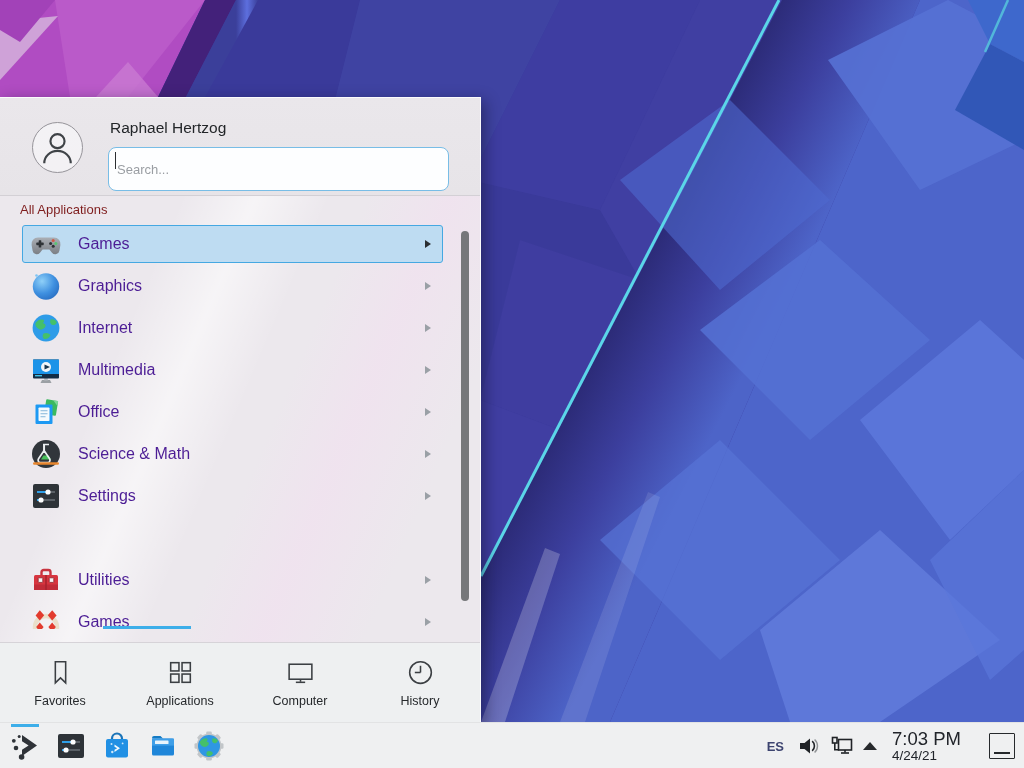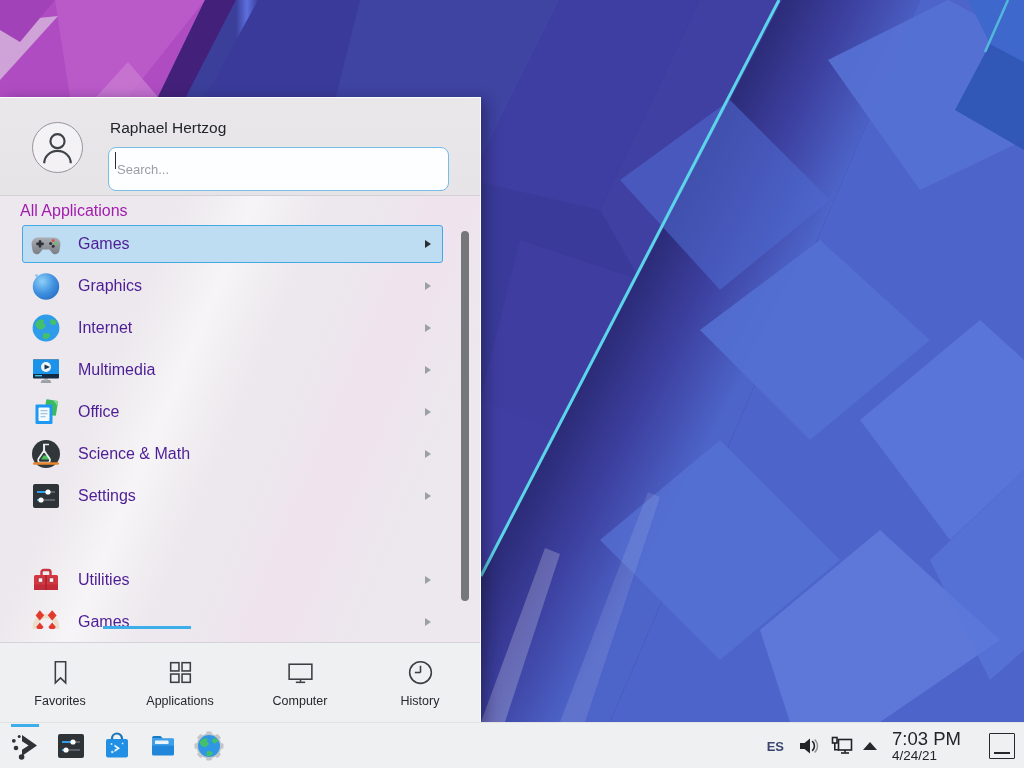--- a/index.html
+++ b/index.html
@@ -22,21 +22,21 @@
     background:linear-gradient(#eae7eb, #e7e4e8); border-bottom:1px solid #d3d0d5; }
   .avatar { position:absolute; left:32px; top:24px; width:51px; height:51px; border-radius:50%;
     border:1px solid #96949a; background:rgba(252,252,253,.55); }
   .user-name { position:absolute; left:110px; top:21px; font-size:15.5px; color:#232629; }
   .search { position:absolute; left:108px; top:49px; width:341px; height:44px;
     border:1px solid #78bde6; border-radius:8px; background:#fdfeff; font-size:13px;
     color:#232629; padding:0 8px; outline:none; font-family:"Liberation Sans",sans-serif; }
   .search::placeholder { color:#9a9ea3; }
   .caret { position:absolute; left:115px; top:54px; width:1px; height:17px; background:#2b2e31; }
 
-  .section-label { position:absolute; left:20px; top:104px; font-size:16px; color:#a21caf; }
+  .section-label { position:absolute; left:20px; top:104px; font-size:13px; color:#7f1d1d; }
 
   .app-list { position:absolute; left:0; top:99px; width:100%; height:432px; overflow:hidden; }
   .row { position:absolute; left:0; width:100%; height:42px; }
   .row .inner { position:absolute; left:22px; right:37px; top:2px; bottom:2px; border-radius:3px; }
   .row.selected .inner { background:#bedcf2; border:1px solid #45a8e2; }
   .row .cicon { position:absolute; left:30px; top:5px; width:32px; height:32px; }
   .row .clabel { position:absolute; left:78px; top:50%; transform:translateY(-50%);
     font-size:16px; color:#4c1d95; }
   .row .arrow { position:absolute; left:425px; top:50%; transform:translateY(-50%);
     width:0; height:0; border-left:6px solid #9aa0a6; border-top:4.5px solid transparent;

